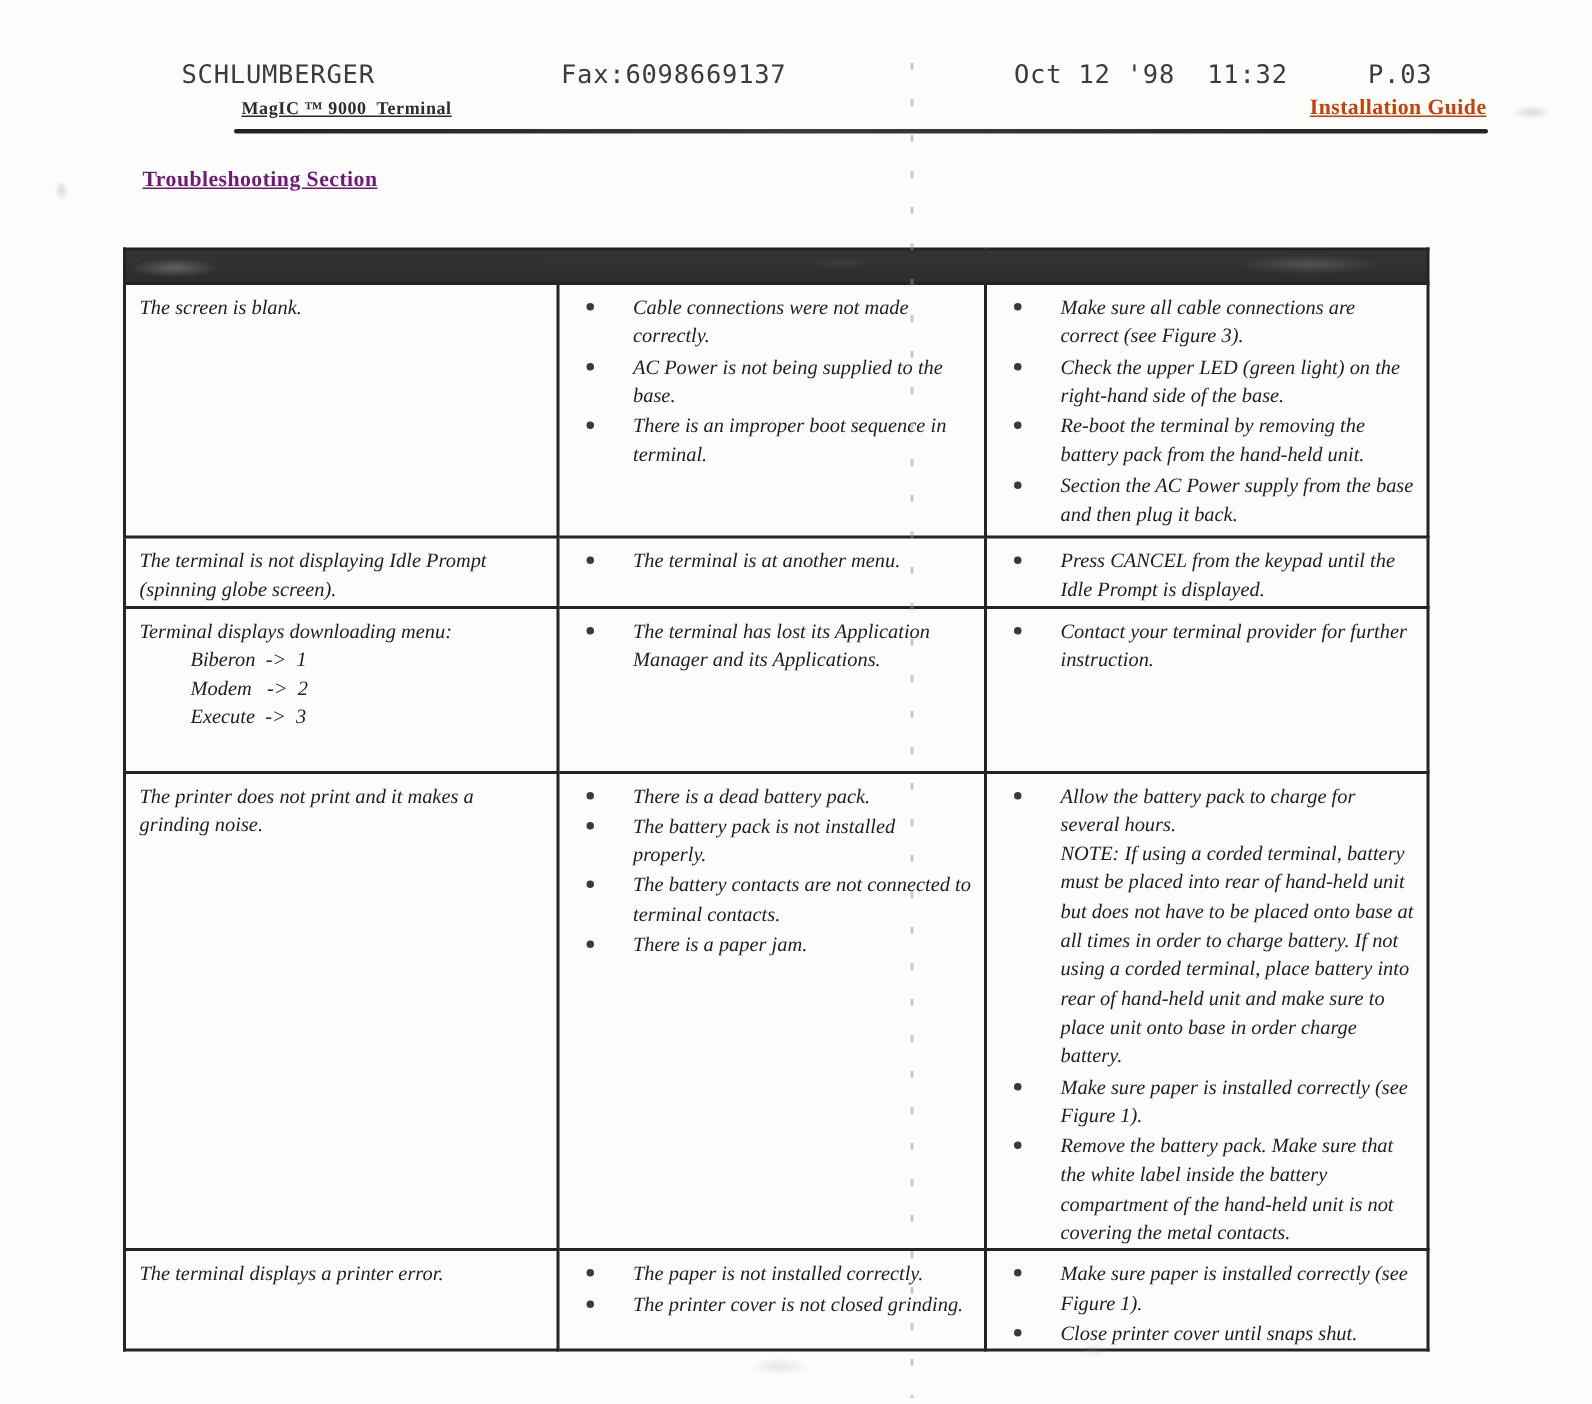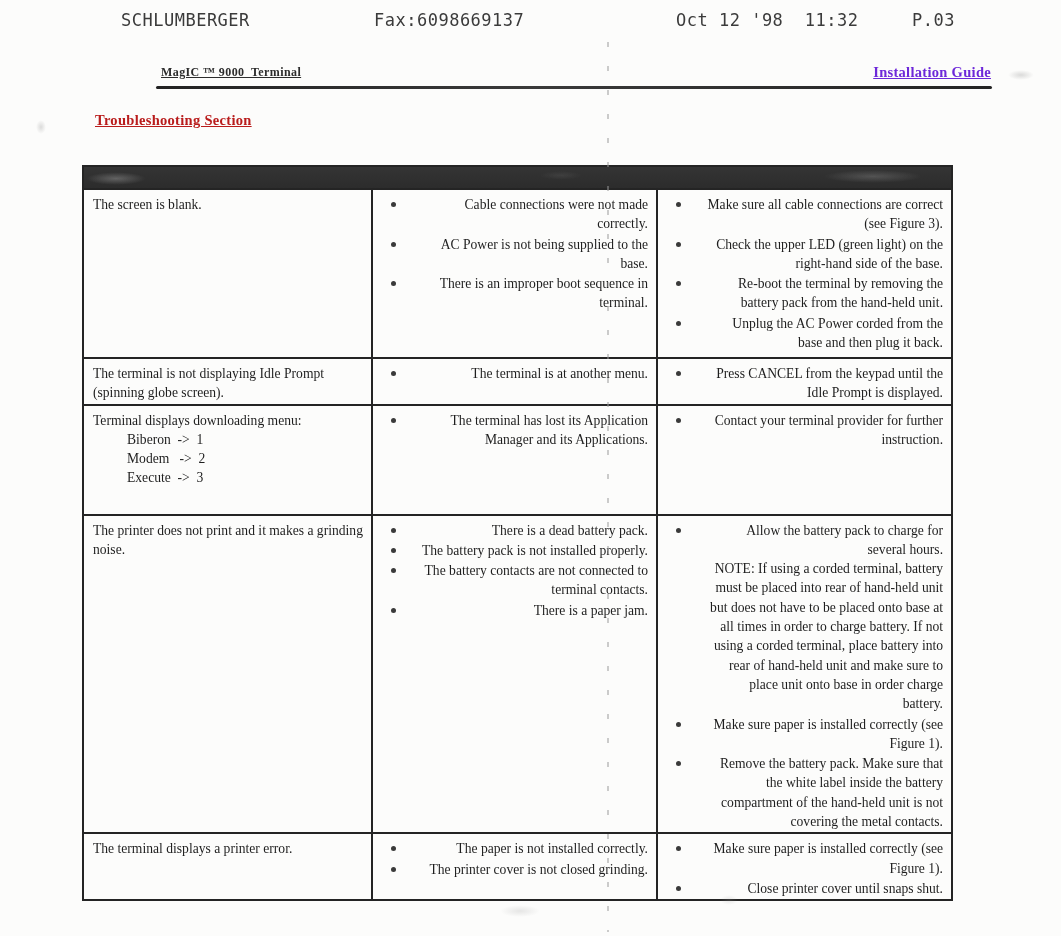--- a/index.html
+++ b/index.html
@@ -10,71 +10,71 @@
     font-family:"Liberation Serif", serif;
     color:#1f1f1f;
     overflow:hidden;
   }
   
   .fax-header {
     position:absolute; top:10px; left:0; width:100%; height:28px;
     font-family:"DejaVu Sans Mono", monospace;
     font-size:17px; color:#3b3b3b; letter-spacing:0.5px;
   }
-  .fax-header span { position:absolute; white-space:pre; }
+  .fax-header span { position:absolute; white-space:pre;margin-top:30px; }
   .fx-sender   { left:121px; }
   .fx-number   { left:374px; }
   .fx-datetime { left:676px; }
   .fx-page     { left:912px; }
 
   
   .doc-header { position:absolute; top:0; left:0; width:100%; }
   .doc-title-left {
     position:absolute; left:161px; top:65px;
     font-size:12px; font-weight:bold; color:#2c2c2c;
     letter-spacing:0.4px; text-decoration:underline; white-space:pre;
   }
   .doc-title-right {
     position:absolute; right:70px; top:64px;
-    font-size:14.5px; font-weight:bold; color:#6d28d9;
+    font-size:14.5px; font-weight:bold; color:#c2410c;
     letter-spacing:0.3px; text-decoration:underline;
   }
   .doc-rule {
     position:absolute; left:156px; top:86px; width:836px; height:3px;
     background:linear-gradient(90deg,#222 0%, #3a3a3a 45%, #242424 100%);
     border-radius:2px;
   }
   .section-title {
     position:absolute; left:95px; top:112px;
-    font-size:14.5px; font-weight:bold; color:#b91c1c;
+    font-size:14.5px; font-weight:bold; color:#701a75;
     letter-spacing:0.3px; text-decoration:underline;
   }
 
   
   .tbl-wrap { position:absolute; left:82px; top:165px; width:869px; }
   table.ts {
     border-collapse:collapse; table-layout:fixed; width:869px;
     font-size:13.6px; line-height:1.42; color:#1e1e1e;
   }
   table.ts td { border:2px solid #242424; vertical-align:top; }
   .head-band td {
     height:23px; padding:0;
     background:
       radial-gradient(ellipse 42px 9px at 32px 55%, rgba(215,215,215,.30), transparent 70%),
       radial-gradient(ellipse 70px 9px at 91% 45%, rgba(205,205,205,.22), transparent 70%),
       radial-gradient(ellipse 30px 6px at 55% 40%, rgba(190,190,190,.10), transparent 70%),
       linear-gradient(180deg,#343434 0%, #2c2c2c 100%);
     border-bottom:3px solid #1d1d1d;
   }
-  .cell { padding:5px 8px 0 8px; }
+  .cell { padding:5px 8px 0 8px;font-style:italic; }
   .cell.problem { padding-left:9px; }
   .pline { white-space:pre-wrap; }
   .pline.indent { padding-left:34px; }
 
-  .bullet-item { display:flex; align-items:flex-start; margin:0 0 1px 0;text-align:right; }
+  .bullet-item { display:flex; align-items:flex-start; margin:0 0 1px 0; }
   .bullet {
     flex:0 0 auto; width:5px; height:5px; border-radius:50%;
     background:#3a3a3a; margin:7px 0 0 10px;
   }
   .btext { flex:1 1 auto; padding-left:26px; white-space:pre-line; }
 
   
   .row-0 { height:169px; }
   .row-1 { height:40px;border-radius:17px;  }
   .row-2 { height:110px;  }
@@ -152,21 +152,21 @@
             <div class="bullet-item">
               <span class="bullet"></span>
               <span class="btext">Check the upper LED (green light) on the right-hand side of the base.</span>
             </div>
             <div class="bullet-item">
               <span class="bullet"></span>
               <span class="btext">Re-boot the terminal by removing the battery pack from the hand-held unit.</span>
             </div>
             <div class="bullet-item">
               <span class="bullet"></span>
-              <span class="btext">Unplug the AC Power corded from the base and then plug it back.</span>
+              <span class="btext">Section the AC Power supply from the base and then plug it back.</span>
             </div>
           </td>
         </tr>
         <tr class="body-row row-1">
           <td class="cell problem">
             <div class="pline">The terminal is not displaying Idle Prompt (spinning globe screen).</div>
           </td>
           <td class="cell list">
             <div class="bullet-item">
               <span class="bullet"></span>

